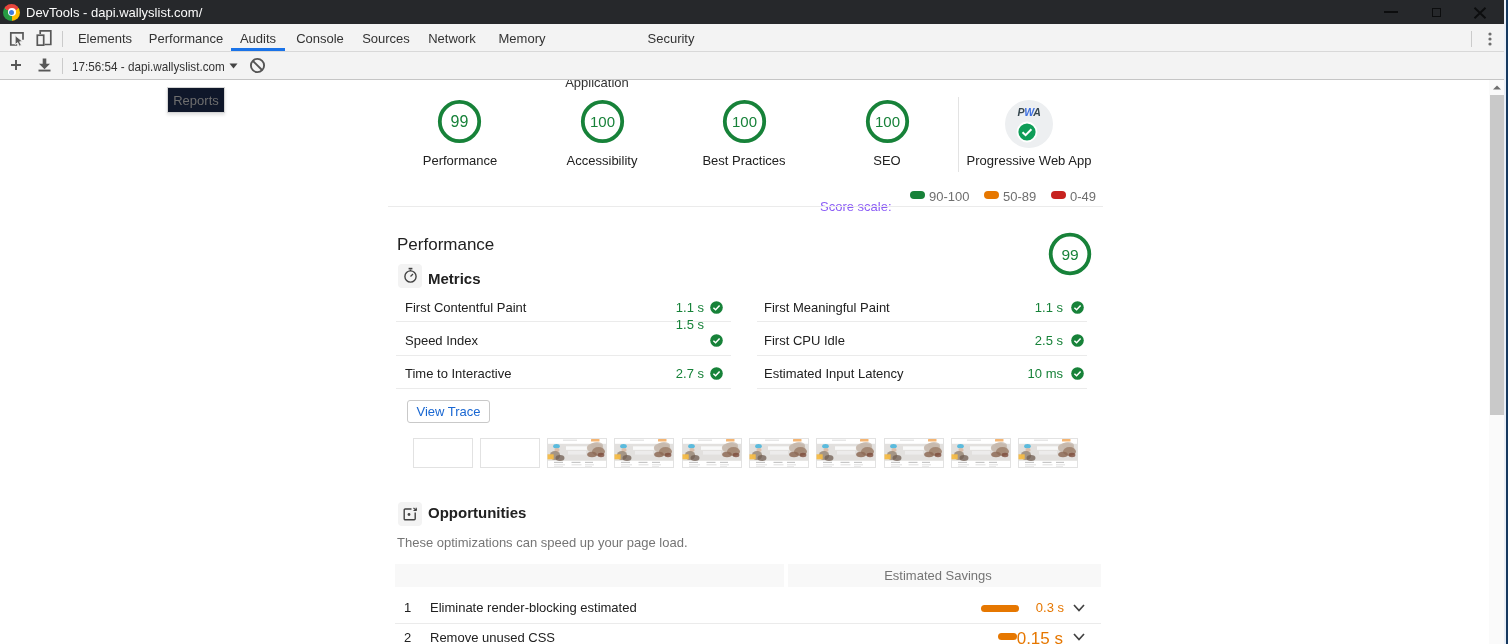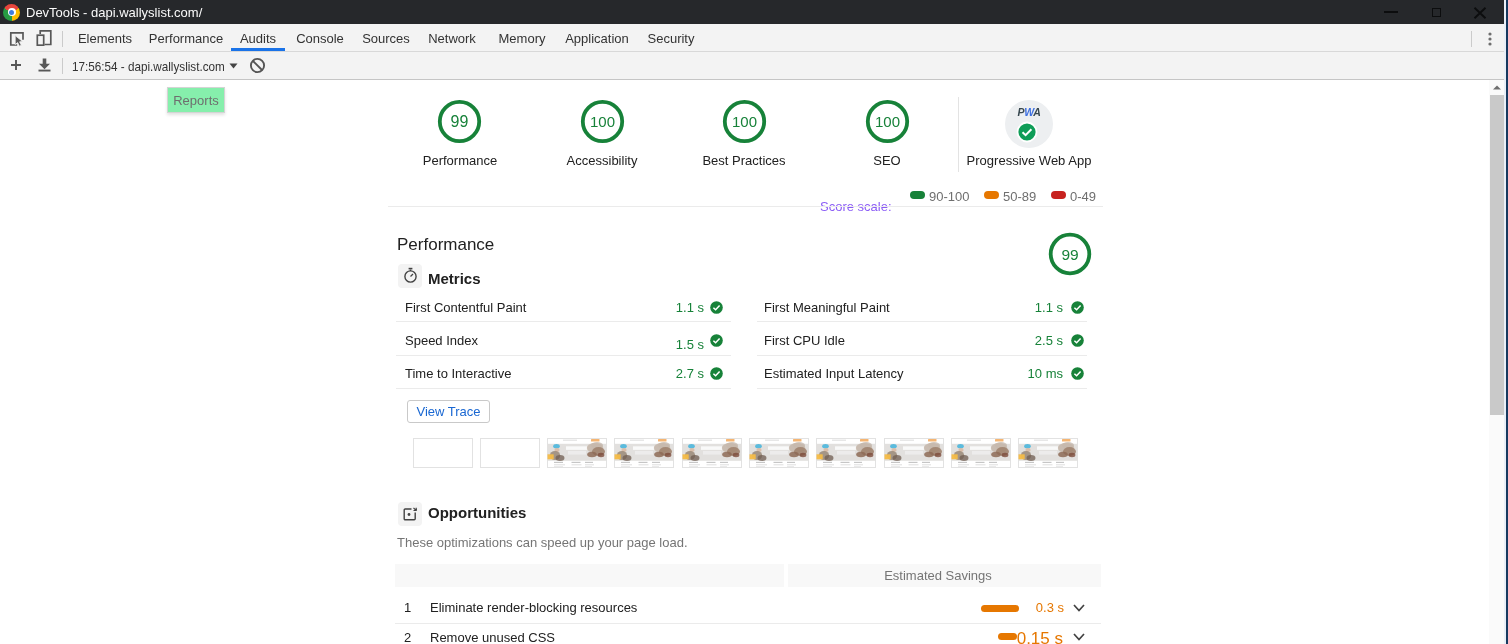--- a/index.html
+++ b/index.html
@@ -45,21 +45,21 @@
   </svg>
   <div class="abs" style="left:62px;top:31px;width:1px;height:16px;background:#cbcbcb;"></div>
   <div class="abs" style="left:0;top:25px;width:1508px;height:26px;padding-left:9px;">
     <span class="tab" style="left:105px;">Elements</span>
     <span class="tab" style="left:186px;">Performance</span>
     <span class="tab" style="left:258px;">Audits</span>
     <span class="tab" style="left:320px;">Console</span>
     <span class="tab" style="left:386px;">Sources</span>
     <span class="tab" style="left:452px;">Network</span>
     <span class="tab" style="left:522px;">Memory</span>
-    <span class="tab" style="left:597px;">Application</span>
+    <span class="tab" style="left:597px;margin-top:44px;">Application</span>
     <span class="tab" style="left:671px;">Security</span>
   </div>
   <div class="abs" style="left:231px;top:48px;width:54px;height:2.5px;background:#1a73e8;"></div>
   <div class="abs" style="left:1471px;top:31px;width:1px;height:16px;background:#cbcbcb;"></div>
   <svg class="abs" style="left:1488px;top:32px;" width="4" height="14" viewBox="0 0 4 14">
     <circle cx="2" cy="2" r="1.6" fill="#6e6e6e"></circle>
       <circle cx="2" cy="7" r="1.6" fill="#6e6e6e"></circle>
       <circle cx="2" cy="12" r="1.6" fill="#6e6e6e"></circle>
   </svg>
 
@@ -75,21 +75,21 @@
   <div class="abs" style="left:62px;top:58px;width:1px;height:16px;background:#cbcbcb;"></div>
   <div class="abs" style="left:72px;top:59px;font-size:13px;color:#333;transform:scaleX(0.9);transform-origin:left center;">17:56:54 - dapi.wallyslist.com</div>
   <svg class="abs" style="left:229px;top:63px;" width="9" height="6" viewBox="0 0 9 6">
     <path d="M0.5 0.5 H8.5 L4.5 5.5 Z" fill="#444"></path>
   </svg>
   <svg class="abs" style="left:249px;top:57px;" width="17" height="17" viewBox="0 0 17 17">
     <circle cx="8.5" cy="8.5" r="6.6" stroke="#555" stroke-width="1.9" fill="none"></circle>
     <path d="M4 4 L13 13" stroke="#555" stroke-width="1.9"></path>
   </svg>
 
-  <div class="abs" style="left:167px;top:87px;width:56px;height:24px;background:#86efac;border:1px solid #d4d4d4;box-shadow:0 2px 3px rgba(0,0,0,0.12);display:flex;align-items:center;justify-content:center;font-size:13px;color:#6e6e6e;">Reports</div>
+  <div class="abs" style="left:167px;top:87px;width:56px;height:24px;background:#0f172a;border:1px solid #d4d4d4;box-shadow:0 2px 3px rgba(0,0,0,0.12);display:flex;align-items:center;justify-content:center;font-size:13px;color:#6e6e6e;">Reports</div>
 
   <svg class="abs" style="left:436px;top:98px;" width="47" height="47" viewBox="0 0 47 47">
     <circle cx="23.5" cy="23.5" r="19.7" fill="none" stroke="#178239" stroke-width="3.8"></circle>
     <text x="23.5" y="29" text-anchor="middle" font-size="16" fill="#178239" font-family="Liberation Sans, sans-serif">99</text>
   </svg>
   <svg class="abs" style="left:579px;top:98px;" width="47" height="47" viewBox="0 0 47 47">
     <circle cx="23.5" cy="23.5" r="19.7" fill="none" stroke="#178239" stroke-width="3.8"></circle>
     <text x="23.5" y="29" text-anchor="middle" font-size="15" fill="#178239" font-family="Liberation Sans, sans-serif">100</text>
   </svg>
   <svg class="abs" style="left:721px;top:98px;" width="47" height="47" viewBox="0 0 47 47">
@@ -140,21 +140,21 @@
   <div class="abs dark" style="left:428px;top:270px;font-size:15px;font-weight:700;">Metrics</div>
 
   <div class="mlabel" style="left:405px;top:300px;">First Contentful Paint</div>
   <div class="mval" style="left:604px;top:300px;width:100px;">1.1&nbsp;s</div>
   <svg class="abs" style="left:710px;top:301px;" width="13" height="13" viewBox="0 0 13 13">
       <circle cx="6.5" cy="6.5" r="6.3" fill="#178239"></circle>
       <path d="M3.4 6.7 L5.6 8.8 L9.6 4.6" stroke="#fff" stroke-width="1.5" fill="none"></path>
     </svg>
   <div class="sep" style="left:396px;top:321px;width:335px;"></div>
   <div class="mlabel" style="left:405px;top:333px;">Speed Index</div>
-  <div class="mval" style="left:604px;top:337px;width:100px;">1.5&nbsp;s</div>
+  <div class="mval" style="left:604px;top:317px;width:100px;">1.5&nbsp;s</div>
   <svg class="abs" style="left:710px;top:334px;" width="13" height="13" viewBox="0 0 13 13">
       <circle cx="6.5" cy="6.5" r="6.3" fill="#178239"></circle>
       <path d="M3.4 6.7 L5.6 8.8 L9.6 4.6" stroke="#fff" stroke-width="1.5" fill="none"></path>
     </svg>
   <div class="sep" style="left:396px;top:355px;width:335px;"></div>
   <div class="mlabel" style="left:405px;top:366px;">Time to Interactive</div>
   <div class="mval" style="left:604px;top:366px;width:100px;">2.7&nbsp;s</div>
   <svg class="abs" style="left:710px;top:367px;" width="13" height="13" viewBox="0 0 13 13">
       <circle cx="6.5" cy="6.5" r="6.3" fill="#178239"></circle>
       <path d="M3.4 6.7 L5.6 8.8 L9.6 4.6" stroke="#fff" stroke-width="1.5" fill="none"></path>
@@ -249,21 +249,21 @@
     <path d="M10.5 0.8 L13.2 3.5 M13.2 0.8 V3.5 H10.5" stroke="#424242" stroke-width="1.2" fill="none"></path>
   </svg>
   <div class="abs dark" style="left:428px;top:504px;font-size:15px;font-weight:700;">Opportunities</div>
   <div class="abs grey" style="left:397px;top:535px;font-size:13px;">These optimizations can speed up your page load.</div>
 
   <div class="abs" style="left:395px;top:564px;width:389px;height:23px;background:#f8f8f8;"></div>
   <div class="abs" style="left:788px;top:564px;width:313px;height:23px;background:#f8f8f8;"></div>
   <div class="abs grey" style="left:788px;top:568px;width:300px;text-align:center;font-size:13px;">Estimated Savings</div>
 
   <div class="abs dark" style="left:404px;top:600px;font-size:13px;">1</div>
-  <div class="abs dark" style="left:430px;top:600px;font-size:13px;">Eliminate render-blocking resources</div>
+  <div class="abs dark" style="left:430px;top:600px;font-size:13px;">Eliminate render-blocking estimated</div>
   <div class="abs" style="left:981px;top:605px;width:38px;height:7px;border-radius:3.5px;background:#e67700;"></div>
   <div class="abs" style="left:1000px;top:600px;width:64px;text-align:right;font-size:13px;color:#e67700;">0.3&nbsp;s</div>
   <svg class="abs" style="left:1072px;top:603px;" width="14" height="10" viewBox="0 0 14 10">
       <path d="M2 2 L7 7.5 L12 2" stroke="#424242" stroke-width="1.7" fill="none"></path>
     </svg>
   <div class="sep" style="left:395px;top:623px;width:706px;"></div>
 
   <div class="abs dark" style="left:404px;top:630px;font-size:13px;">2</div>
   <div class="abs dark" style="left:430px;top:630px;font-size:13px;">Remove unused CSS</div>
   <div class="abs" style="left:998px;top:633px;width:19px;height:7px;border-radius:3.5px;background:#e67700;"></div>

